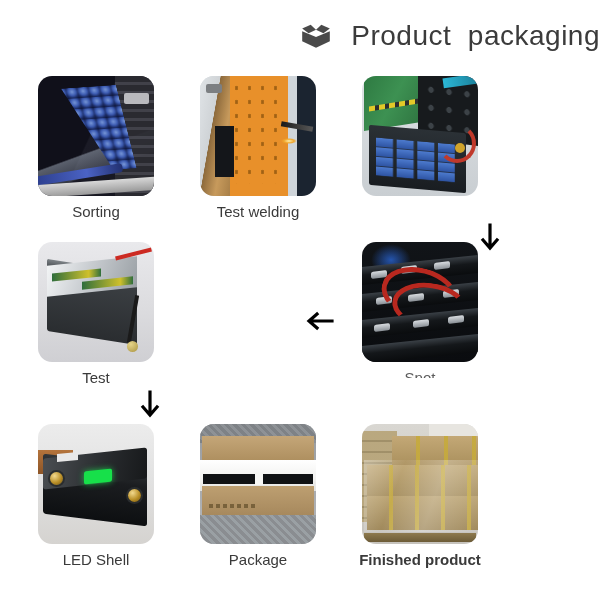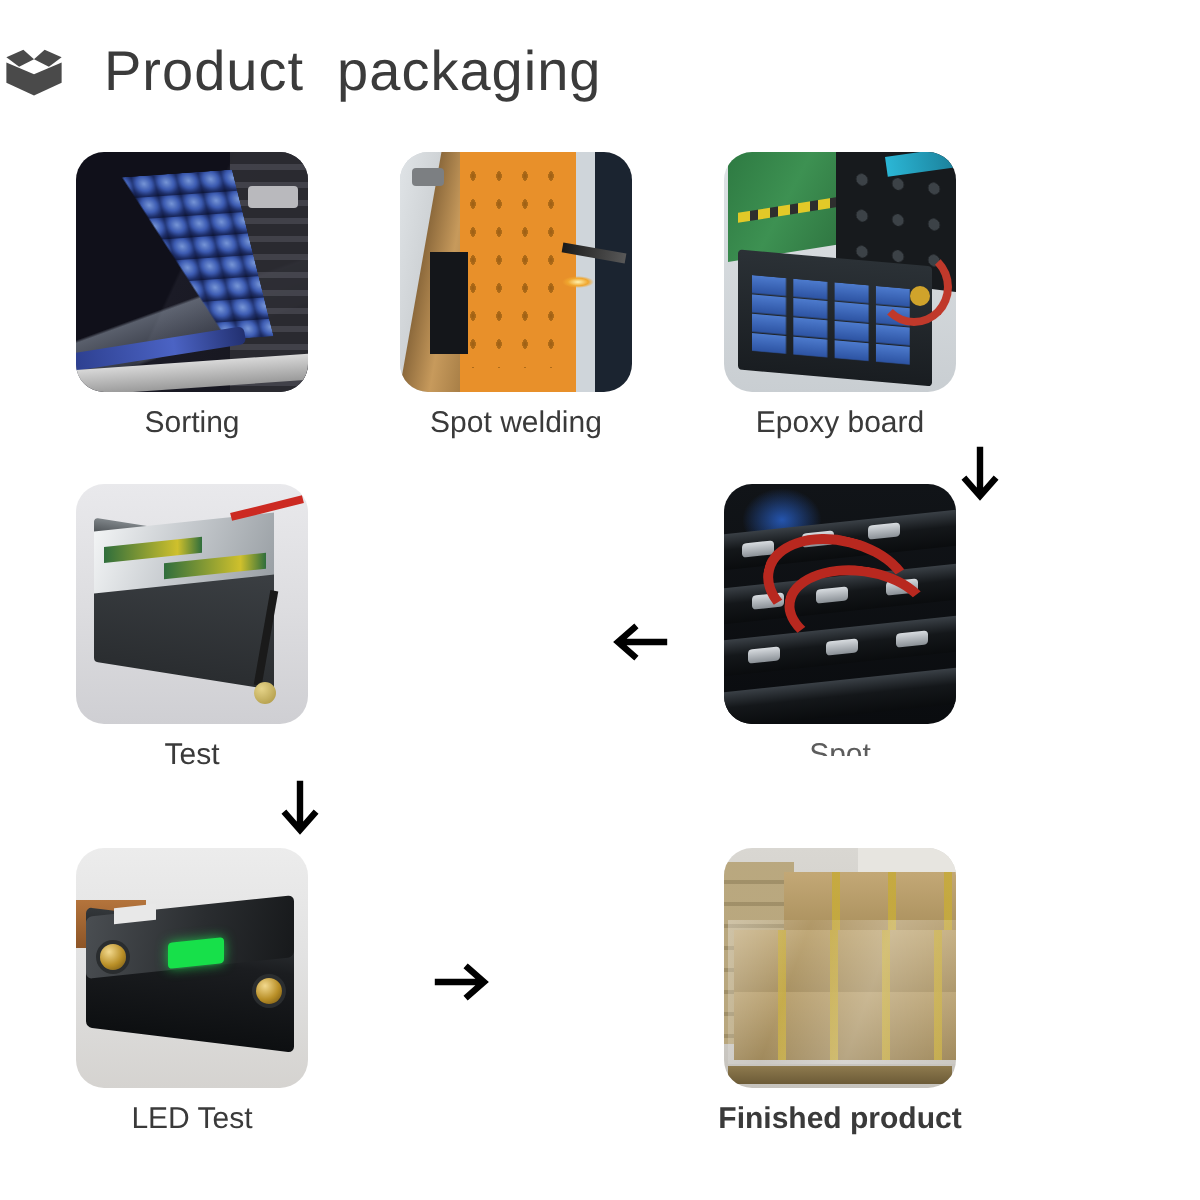--- a/index.html
+++ b/index.html
@@ -18,21 +18,21 @@
 
   
   #header {
     position: absolute;
     left: 0;
     top: 8px;
     width: 600px;
     height: 56px;
     display: flex;
     align-items: center;
-    justify-content: flex-start;
+    justify-content: flex-end;
   }
   #header .box-icon {
     width: 34px;
     height: 34px;
     margin-right: 18px;
     display: block;
     flex: 0 0 auto;
   }
   #header .title {
     font-size: 28px;
@@ -505,42 +505,41 @@
 
   <div class="cell" style="left:171px; top:12px;">
     <div class="tile ph-weld">
       <div class="perf"></div>
         <div class="doorL"></div>
         <div class="hinge"></div>
       <div class="darkbox"></div>
         <div class="tool"></div>
         <div class="spark"></div>
     </div>
-    <div class="caption">Spot welding</div>
+    <div class="caption">Test welding</div>
   </div>
 
   <div class="arrow" style="left:358px; top:62px;">
     <svg width="32" height="22" viewBox="0 0 32 22">
         <path d="M2 11 H23 M17 4 L25 11 L17 18" stroke="#000" stroke-width="3.2" fill="none" stroke-linecap="square"></path>
       </svg>
   </div>
 
   <div class="cell" style="left:333px; top:12px;">
     <div class="tile ph-epoxy">
       <div class="lid"></div>
         <div class="lidstripe"></div>
       <div class="blackplate"></div>
         <div class="holes"></div>
       <div class="tray"></div>
         <div class="bluecells"></div>
       <div class="redwire"></div>
         <div class="term"></div>
         <div class="cyan"></div>
     </div>
-    <div class="caption">Epoxy board</div>
   </div>
 
   <div class="arrow" style="left:453px; top:158px;">
     <svg width="22" height="32" viewBox="0 0 22 32">
         <path d="M11 2 V23 M4 17 L11 25 L18 17" stroke="#000" stroke-width="3.2" fill="none" stroke-linecap="square"></path>
       </svg>
   </div>
 
   <div class="cell" style="left:333px; top:178px;">
     <div class="tile ph-aging">
@@ -593,29 +592,42 @@
     <div class="tile ph-led">
       <div class="wood"></div>
         <div class="batt"></div>
         <div class="lidtop"></div>
       <div class="bezel"></div>
         <div class="screen"></div>
         <div class="label"></div>
       <div class="postL"></div>
         <div class="postR"></div>
     </div>
-    <div class="caption">LED Test</div>
+    <div class="caption">LED Shell</div>
   </div>
 
   <div class="arrow" style="left:196px; top:410px;">
     <svg width="32" height="22" viewBox="0 0 32 22">
         <path d="M2 11 H23 M17 4 L25 11 L17 18" stroke="#000" stroke-width="3.2" fill="none" stroke-linecap="square"></path>
       </svg>
   </div>
 
+  <div class="cell" style="left:171px; top:360px;">
+    <div class="tile ph-pkg">
+      <div class="carpet-t"></div>
+        <div class="boxtop"></div>
+      <div class="foam"></div>
+        <div class="slot"></div>
+        <div class="notch"></div>
+      <div class="boxbot"></div>
+        <div class="print"></div>
+        <div class="carpet-b"></div>
+    </div>
+    <div class="caption">Package</div>
+  </div>
 
   <div class="arrow" style="left:358px; top:410px;">
     <svg width="32" height="22" viewBox="0 0 32 22">
         <path d="M2 11 H23 M17 4 L25 11 L17 18" stroke="#000" stroke-width="3.2" fill="none" stroke-linecap="square"></path>
       </svg>
   </div>
 
   <div class="cell" style="left:333px; top:360px;font-weight:bold;">
     <div class="tile ph-fin">
       <div class="wall"></div>

